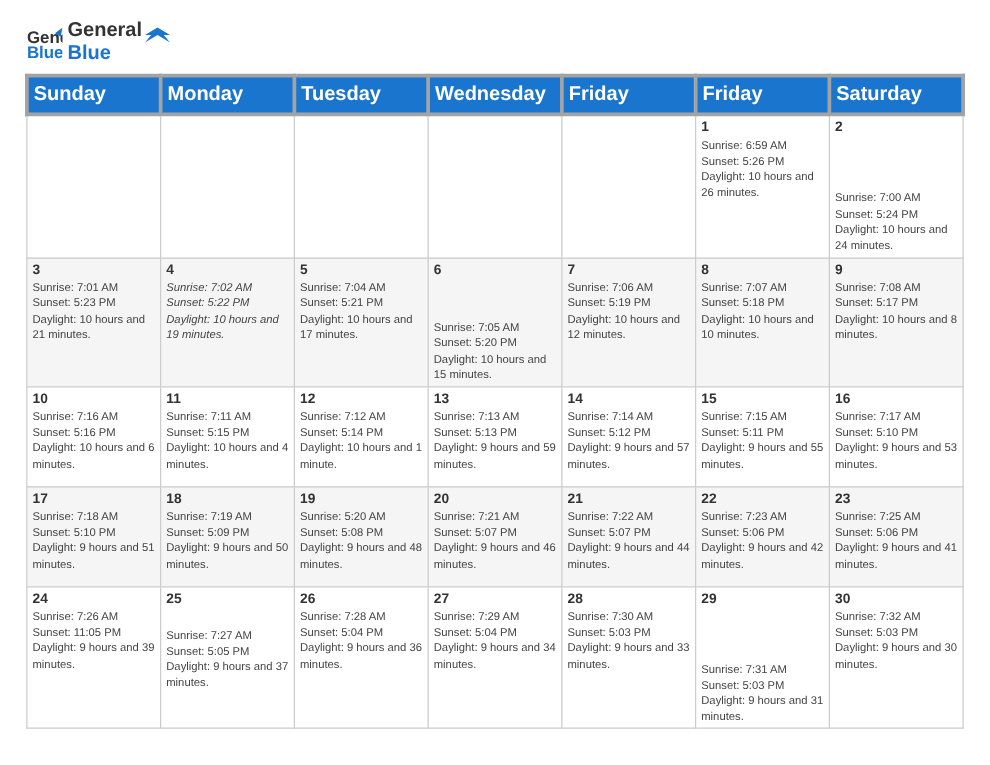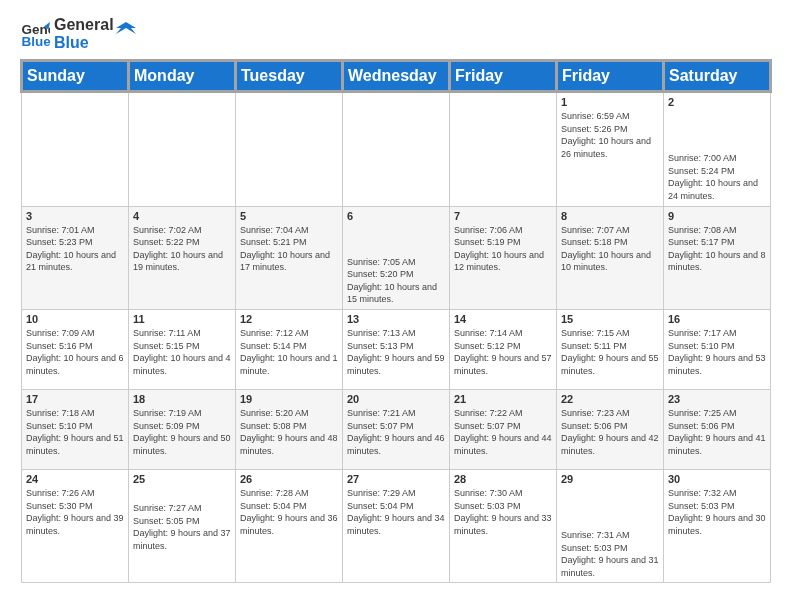--- a/index.html
+++ b/index.html
@@ -143,21 +143,21 @@
         </tr>
         <tr>
           <td>
             <span class="day-num">3</span>
             <div class="day-info" style="white-space: pre-line;">Sunrise: 7:01 AM
 Sunset: 5:23 PM
 Daylight: 10 hours and 21 minutes.</div>
           </td>
           <td>
             <span class="day-num">4</span>
-            <div class="day-info" style="white-space: pre-line;">Sunrise: 7:02 AM
+            <div class="day-info" style="white-space: pre-line; font-style: italic;">Sunrise: 7:02 AM
 Sunset: 5:22 PM
 Daylight: 10 hours and 19 minutes.</div>
           </td>
           <td>
             <span class="day-num">5</span>
             <div class="day-info" style="white-space: pre-line;">Sunrise: 7:04 AM
 Sunset: 5:21 PM
 Daylight: 10 hours and 17 minutes.</div>
           </td>
           <td>
@@ -181,21 +181,21 @@
           <td>
             <span class="day-num">9</span>
             <div class="day-info" style="white-space: pre-line;">Sunrise: 7:08 AM
 Sunset: 5:17 PM
 Daylight: 10 hours and 8 minutes.</div>
           </td>
         </tr>
         <tr>
           <td>
             <span class="day-num">10</span>
-            <div class="day-info" style="white-space: pre-line;">Sunrise: 7:09 AM
+            <div class="day-info" style="white-space: pre-line;">Sunrise: 7:16 AM
 Sunset: 5:16 PM
 Daylight: 10 hours and 6 minutes.</div>
           </td>
           <td>
             <span class="day-num">11</span>
             <div class="day-info" style="white-space: pre-line;">Sunrise: 7:11 AM
 Sunset: 5:15 PM
 Daylight: 10 hours and 4 minutes.</div>
           </td>
           <td>
@@ -270,21 +270,21 @@
             <span class="day-num">23</span>
             <div class="day-info" style="white-space: pre-line;">Sunrise: 7:25 AM
 Sunset: 5:06 PM
 Daylight: 9 hours and 41 minutes.</div>
           </td>
         </tr>
         <tr>
           <td>
             <span class="day-num">24</span>
             <div class="day-info" style="white-space: pre-line;">Sunrise: 7:26 AM
-Sunset: 5:30 PM
+Sunset: 11:05 PM
 Daylight: 9 hours and 39 minutes.</div>
           </td>
           <td>
             <span class="day-num">25</span>
             <div class="day-info" style="white-space: pre-line; margin-top: 17px;">Sunrise: 7:27 AM
 Sunset: 5:05 PM
 Daylight: 9 hours and 37 minutes.</div>
           </td>
           <td>
             <span class="day-num">26</span>

